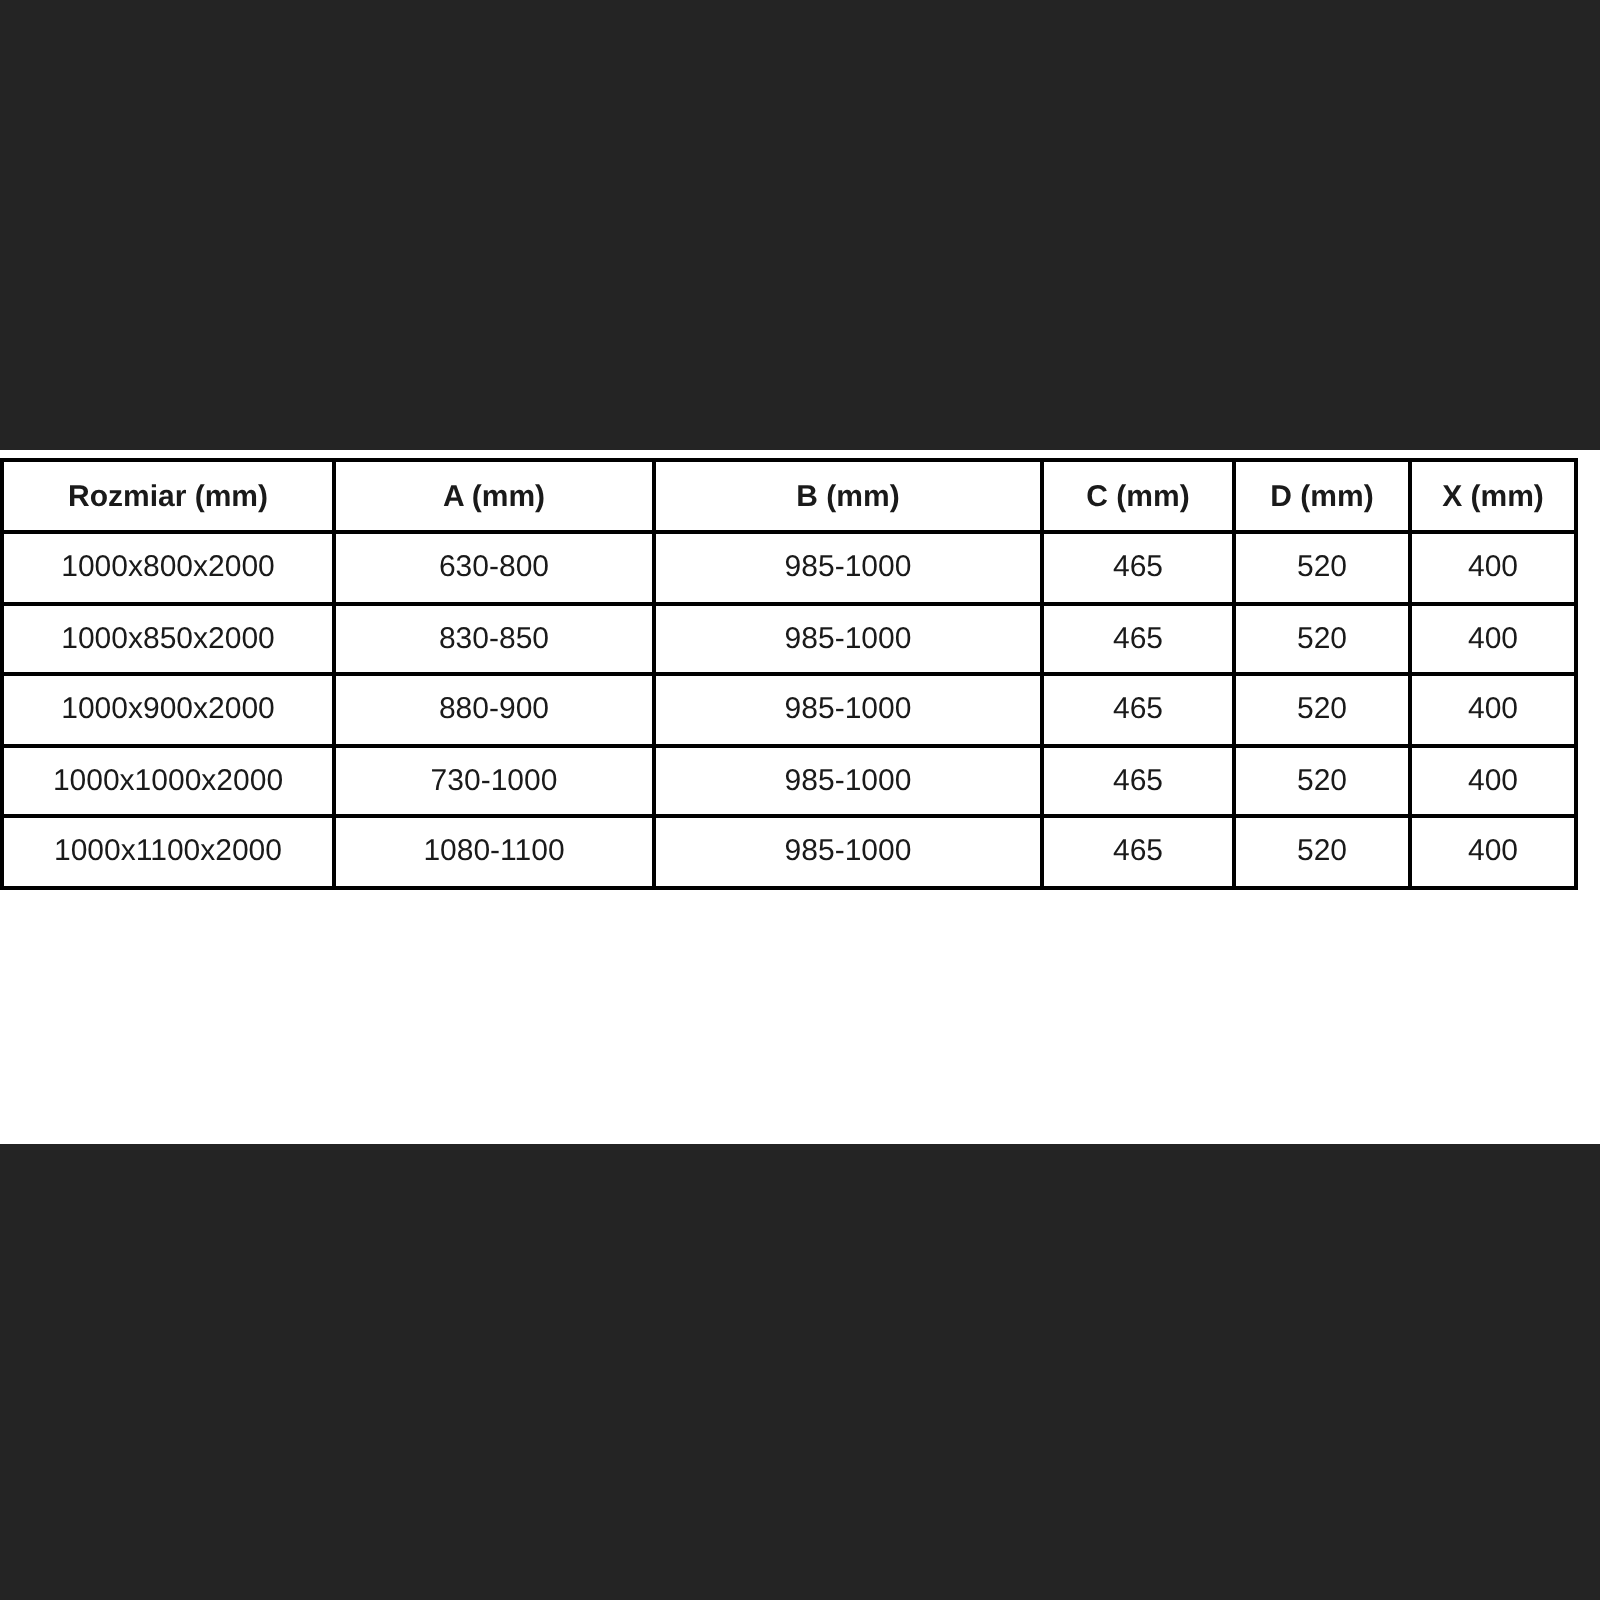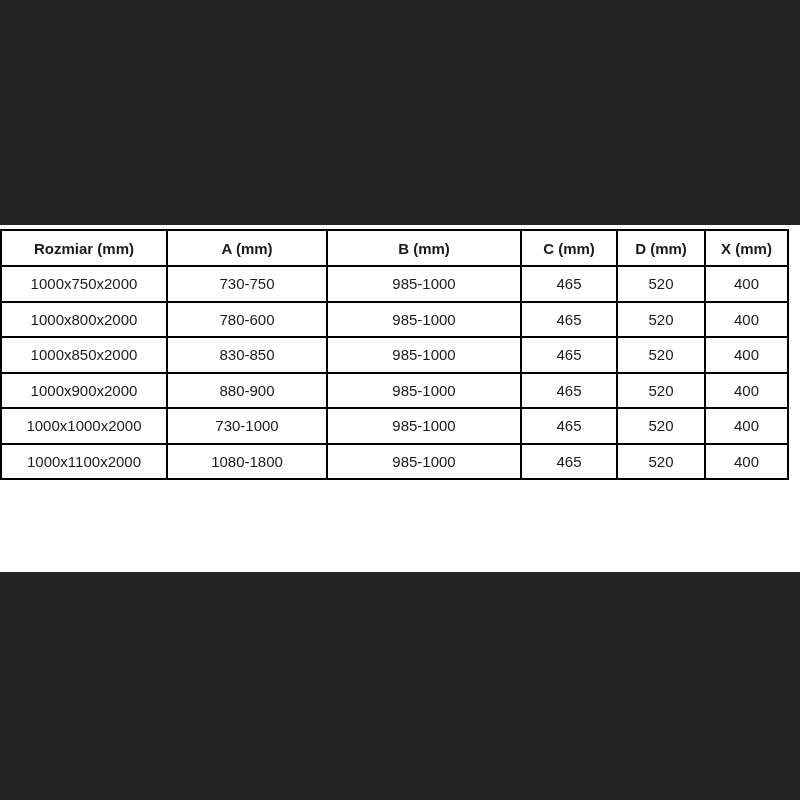--- a/index.html
+++ b/index.html
@@ -69,30 +69,22 @@
             <th>Rozmiar (mm)</th>
             <th>A (mm)</th>
             <th>B (mm)</th>
             <th>C (mm)</th>
             <th>D (mm)</th>
             <th>X (mm)</th>
           </tr>
       </thead>
       <tbody id="table-body">
           <tr>
-            <td>1000x750x2000</td>
-            <td>730-750</td>
-            <td>985-1000</td>
-            <td>465</td>
-            <td>520</td>
-            <td>400</td>
-          </tr>
-          <tr>
             <td>1000x800x2000</td>
-            <td>780-600</td>
+            <td>630-800</td>
             <td>985-1000</td>
             <td>465</td>
             <td>520</td>
             <td>400</td>
           </tr>
           <tr>
             <td>1000x850x2000</td>
             <td>830-850</td>
             <td>985-1000</td>
             <td>465</td>
@@ -110,21 +102,21 @@
           <tr>
             <td>1000x1000x2000</td>
             <td>730-1000</td>
             <td>985-1000</td>
             <td>465</td>
             <td>520</td>
             <td>400</td>
           </tr>
           <tr>
             <td>1000x1100x2000</td>
-            <td>1080-1800</td>
+            <td>1080-1100</td>
             <td>985-1000</td>
             <td>465</td>
             <td>520</td>
             <td>400</td>
           </tr>
         </tbody>
     </table>
   </div>
 </div>
 

